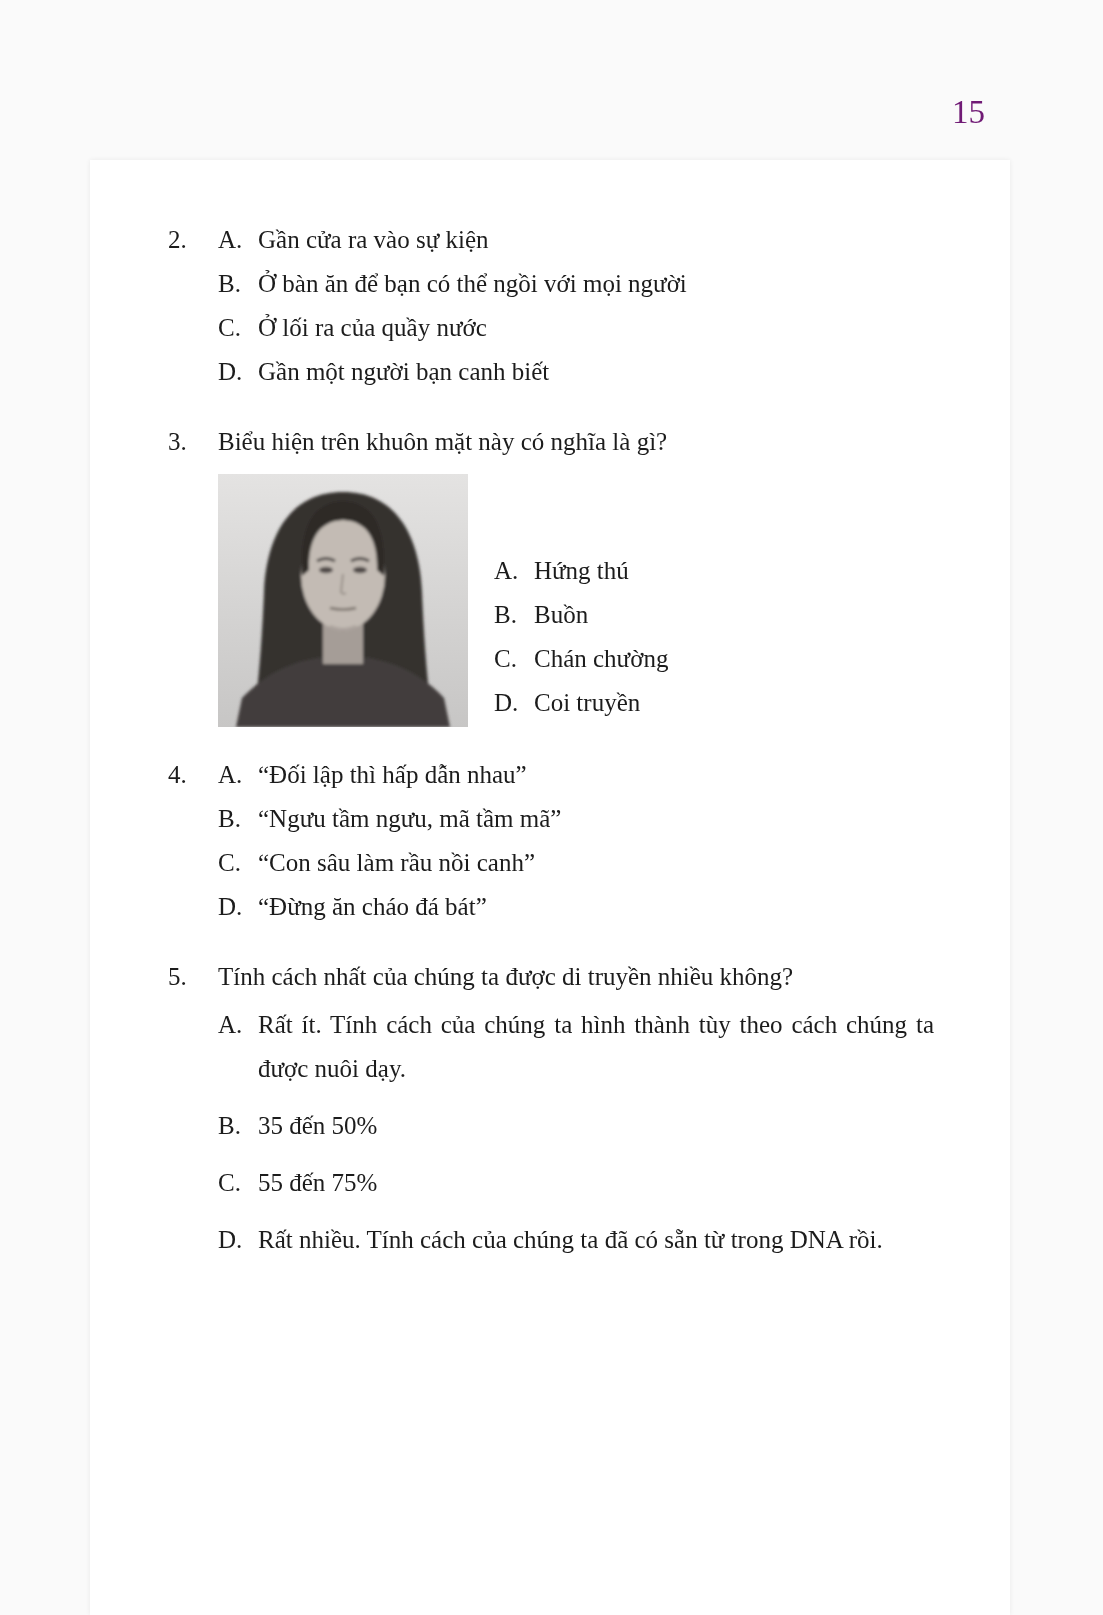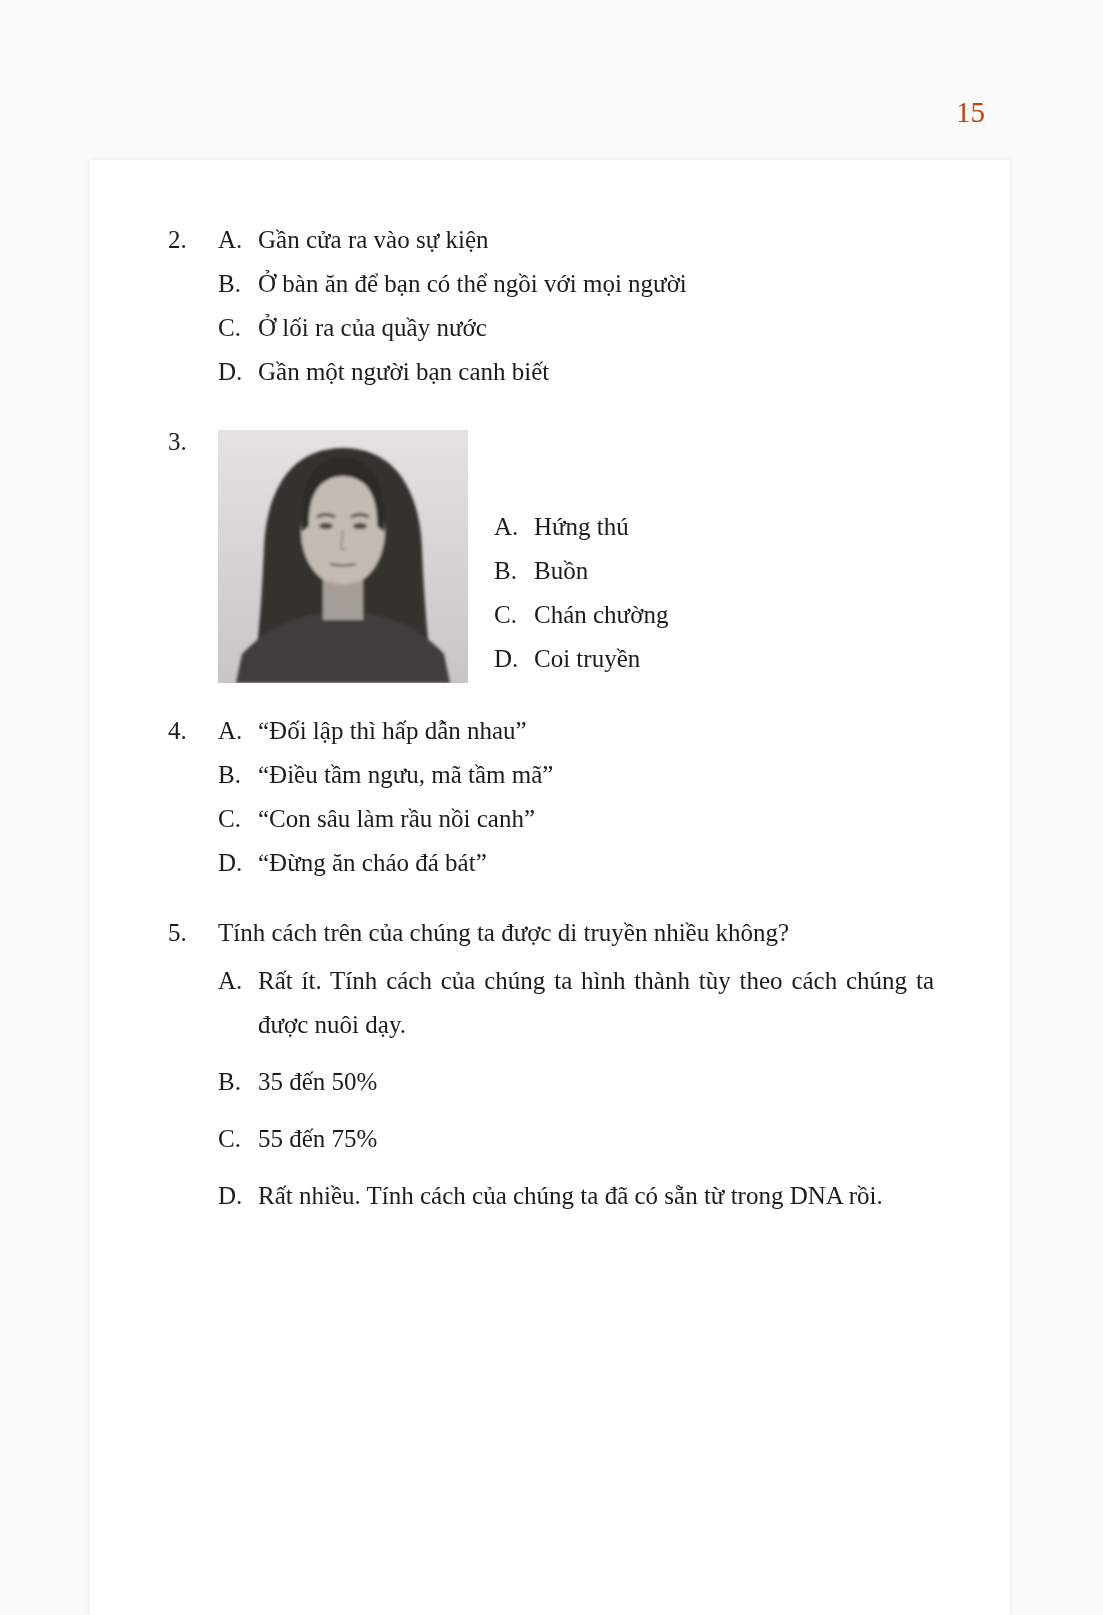--- a/index.html
+++ b/index.html
@@ -12,23 +12,23 @@
     background: #fafafa;
     position: relative;
     overflow: hidden;
     font-family: "Liberation Serif", "DejaVu Serif", serif;
     color: #1c1c1c;
   }
   .page-number {
     position: absolute;
     top: 96px;
     right: 118px;
-    font-size: 29px;
+    font-size: 33px;
     line-height: 32px;
-    color: #c2410c;
+    color: #701a75;
   }
   .page-panel {
     position: absolute;
     left: 90px;
     top: 160px;
     width: 920px;
     height: 1455px;
     background: #ffffff;
     box-shadow: 0 0 5px rgba(0,0,0,0.07);
     box-sizing: border-box;
@@ -116,20 +116,21 @@
         <div class="option">
           <div class="olabel">D.</div>
           <div class="otext">Gần một người bạn canh biết</div>
         </div>
       </div>
     </div>
 
     <div class="question">
       <div class="qnum">3.</div>
       <div class="qbody">
+        <div class="qtext">Biểu hiện trên khuôn mặt này có nghĩa là gì?</div>
         <div class="photo-row">
           <div class="photo">
             <svg viewBox="0 0 250 253" width="250" height="253">
               <defs>
                 <filter id="soft" x="-10%" y="-10%" width="120%" height="120%">
                   <feGaussianBlur stdDeviation="1.8"></feGaussianBlur>
                 </filter>
                 <linearGradient id="bgg" x1="0" y1="0" x2="0" y2="1">
                   <stop offset="0" stop-color="#e4e3e2"></stop>
                   <stop offset="1" stop-color="#c7c6c5"></stop>
@@ -176,37 +177,37 @@
 
     <div class="question">
       <div class="qnum">4.</div>
       <div class="qbody">
         <div class="option">
           <div class="olabel">A.</div>
           <div class="otext">“Đối lập thì hấp dẫn nhau”</div>
         </div>
         <div class="option">
           <div class="olabel">B.</div>
-          <div class="otext">“Điều tầm ngưu, mã tầm mã”</div>
+          <div class="otext">“Ngưu tầm ngưu, mã tầm mã”</div>
         </div>
         <div class="option">
           <div class="olabel">C.</div>
           <div class="otext">“Con sâu làm rầu nồi canh”</div>
         </div>
         <div class="option">
           <div class="olabel">D.</div>
           <div class="otext">“Đừng ăn cháo đá bát”</div>
         </div>
       </div>
     </div>
 
     <div class="question">
       <div class="qnum">5.</div>
       <div class="qbody spaced">
-        <div class="qtext">Tính cách trên của chúng ta được di truyền nhiều không?</div>
+        <div class="qtext">Tính cách nhất của chúng ta được di truyền nhiều không?</div>
         <div class="option">
           <div class="olabel">A.</div>
           <div class="otext">Rất ít. Tính cách của chúng ta hình thành tùy theo cách chúng ta được nuôi dạy.</div>
         </div>
         <div class="option">
           <div class="olabel">B.</div>
           <div class="otext">35 đến 50%</div>
         </div>
         <div class="option">
           <div class="olabel">C.</div>

